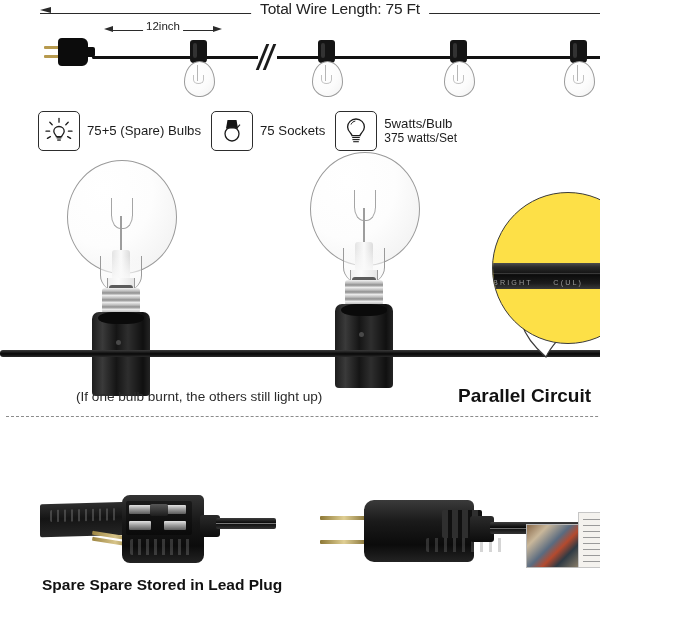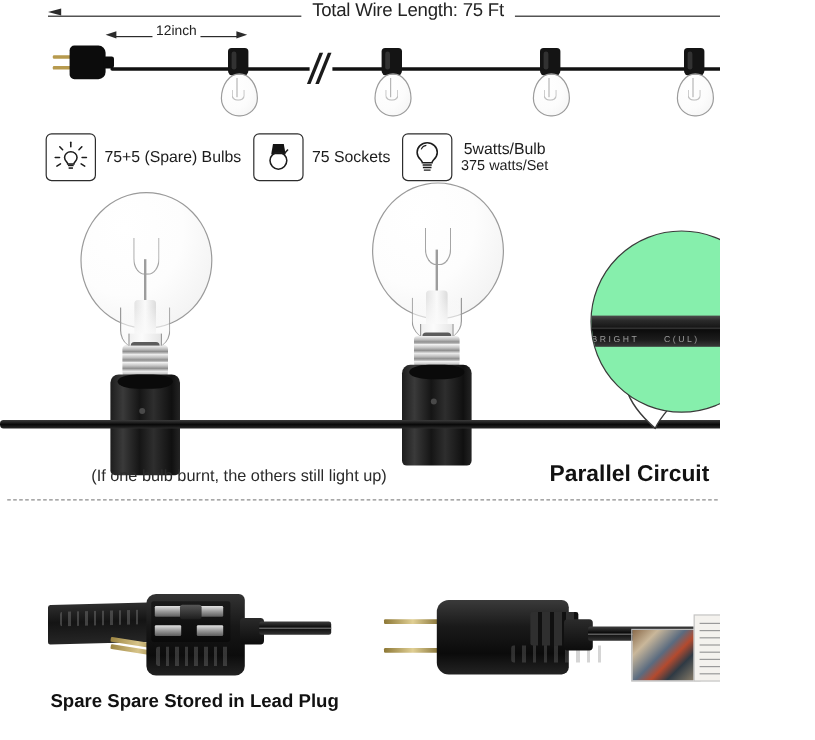--- a/index.html
+++ b/index.html
@@ -189,21 +189,20 @@
     position: absolute;
     left: 38px; top: 108px;
     width: 610px; height: 46px;
     display: flex;
     align-items: center;
   }
   .feature {
     display: flex;
     align-items: center;
     margin-right: 10px;
-    text-align: center;
   }
   .f-icon {
     width: 40px; height: 38px;
     border: 1.4px solid #2d2d2d;
     border-radius: 5px;
     background: #ffffff;
     display: flex;
     align-items: center;
     justify-content: center;
     flex: none;
@@ -329,21 +328,21 @@
   .callout {
     position: absolute;
     left: 492px; top: 192px;
     width: 152px; height: 152px;
   }
   .callout-circle {
     position: absolute;
     inset: 0;
     border: 1.3px solid #3a3a3a;
     border-radius: 50%;
-    background: #86efac;
+    background: #fde047;
     overflow: hidden;
   }
   .co-cable {
     position: absolute;
     left: -8px; top: 70px;
     width: 170px; height: 26px;
     background: linear-gradient(to bottom,
       #4e4e4e 0%, #2a2a2a 16%, #0d0d0d 48%, #1c1c1c 78%, #3a3a3a 100%);
   }
   .co-cable-text {
@@ -588,21 +587,21 @@
 
 <div id="page">
 
   <div class="total-dim">
     <div class="dim-line"></div>
     <div class="dim-arrow-l"></div>
     <div class="dim-arrow-r"></div>
     <div class="total-dim-label">Total Wire Length: 75 Ft</div>
   </div>
 
-  <div class="seg-dim" style="left:88px; top:22px; width:118px;">
+  <div class="seg-dim" style="left:104px; top:22px; width:118px;">
     <div class="seg-line"></div>
     <div class="seg-arrow-l"></div>
     <div class="seg-arrow-r"></div>
     <div class="seg-label">12inch</div>
   </div>
 
 
   <div class="string-wire"></div>
 
   <div class="lead-plug">

